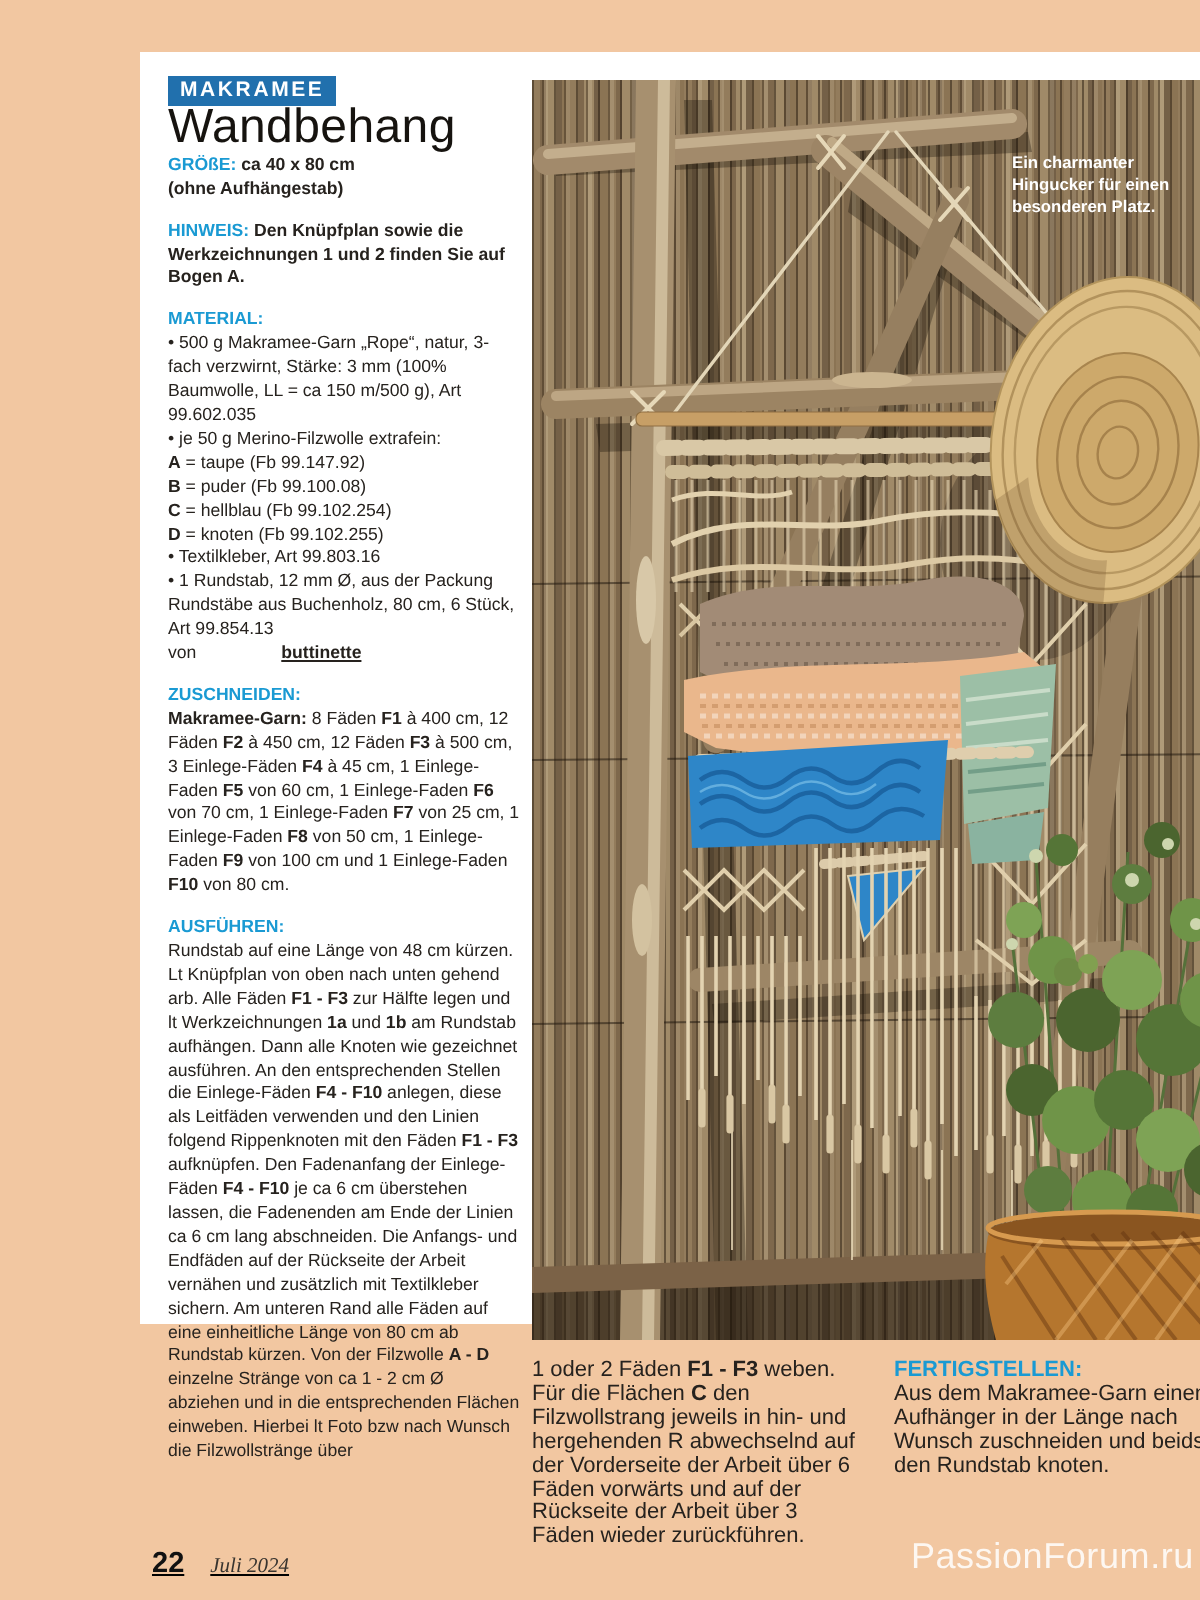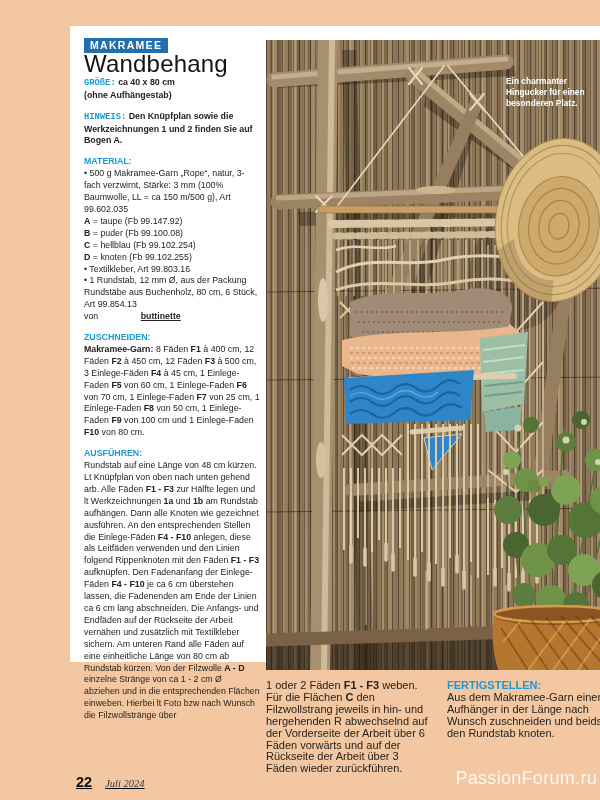--- a/index.html
+++ b/index.html
@@ -9,21 +9,21 @@
     font-family:"Liberation Sans",sans-serif;
   }
   .page{position:absolute;left:22px;top:26px;width:556px;height:636px;background:#ffffff;margin-left:48px;}
   .leftcol{
     position:absolute;left:14px;top:12px;width:176px;height:710px;overflow:hidden;
     color:#26221e;font-size:8.8px;line-height:11.9px;
   }
   .tag{display:inline-block;background:#2170ad;color:#fff;font-weight:bold;
        font-size:10.5px;letter-spacing:1.3px;padding:2px 6px 1px;}
   .title{font-size:24px;font-weight:400;color:#16130f;margin:5px 0 7px;letter-spacing:.2px;}
-  .lbl{color:#1a9ad3;font-weight:bold;font-family:Liberation Mono, monospace;}
+  .lbl{color:#1a9ad3;font-weight:bold;}
   .hsec{color:#1a9ad3;font-weight:bold;margin-top:9px;}
   .blk{margin-top:9px;}
   p{margin:0;}
   .b{font-weight:bold;}
   .u{text-decoration:underline;padding-left:40px;}
   
   .photo{
     position:absolute;left:196px;top:14px;width:352px;height:630px;overflow:hidden;
     background-color:#8d775a;
     background-image:
@@ -61,20 +61,21 @@
     <span class="tag">MAKRAMEE</span>
     <div class="title">Wandbehang</div>
 
     <p><span class="lbl">GRÖßE:</span><span class="b"> ca 40 x 80 cm</span></p>
     <p><span class="b">(ohne Aufhängestab)</span></p>
 
     <p class="blk"><span class="lbl">HINWEIS:</span><span class="b"> Den Knüpfplan sowie die Werkzeichnungen 1 und 2 finden Sie auf Bogen A.</span></p>
 
     <div class="hsec">MATERIAL:</div>
     <p><span>• 500 g Makramee-Garn „Rope“, natur, 3-fach verzwirnt, Stärke: 3 mm (100% Baumwolle, LL = ca 150 m/500 g), Art 99.602.035</span></p>
+    <p><span>• je 50 g Merino-Filzwolle extrafein:</span></p>
     <p><span class="b">A</span><span> = taupe (Fb 99.147.92)</span></p>
     <p><span class="b">B</span><span> = puder (Fb 99.100.08)</span></p>
     <p><span class="b">C</span><span> = hellblau (Fb 99.102.254)</span></p>
     <p><span class="b">D</span><span> = knoten (Fb 99.102.255)</span></p>
     <p><span>• Textilkleber, Art 99.803.16</span></p>
     <p><span>• 1 Rundstab, 12 mm Ø, aus der Packung Rundstäbe aus Buchenholz, 80 cm, 6 Stück, Art 99.854.13</span></p>
     <p><span>von </span><span class="b u">buttinette</span></p>
 
     <div class="hsec">ZUSCHNEIDEN:</div>
     <p><span class="b">Makramee-Garn:</span><span> 8 Fäden </span><span class="b">F1</span><span> à 400 cm, 12 Fäden </span><span class="b">F2</span><span> à 450 cm, 12 Fäden </span><span class="b">F3</span><span> à 500 cm, 3 Einlege-Fäden </span><span class="b">F4</span><span> à 45 cm, 1 Einlege-Faden </span><span class="b">F5</span><span> von 60 cm, 1 Einlege-Faden </span><span class="b">F6</span><span> von 70 cm, 1 Einlege-Faden </span><span class="b">F7</span><span> von 25 cm, 1 Einlege-Faden </span><span class="b">F8</span><span> von 50 cm, 1 Einlege-Faden </span><span class="b">F9</span><span> von 100 cm und 1 Einlege-Faden </span><span class="b">F10</span><span> von 80 cm.</span></p>

